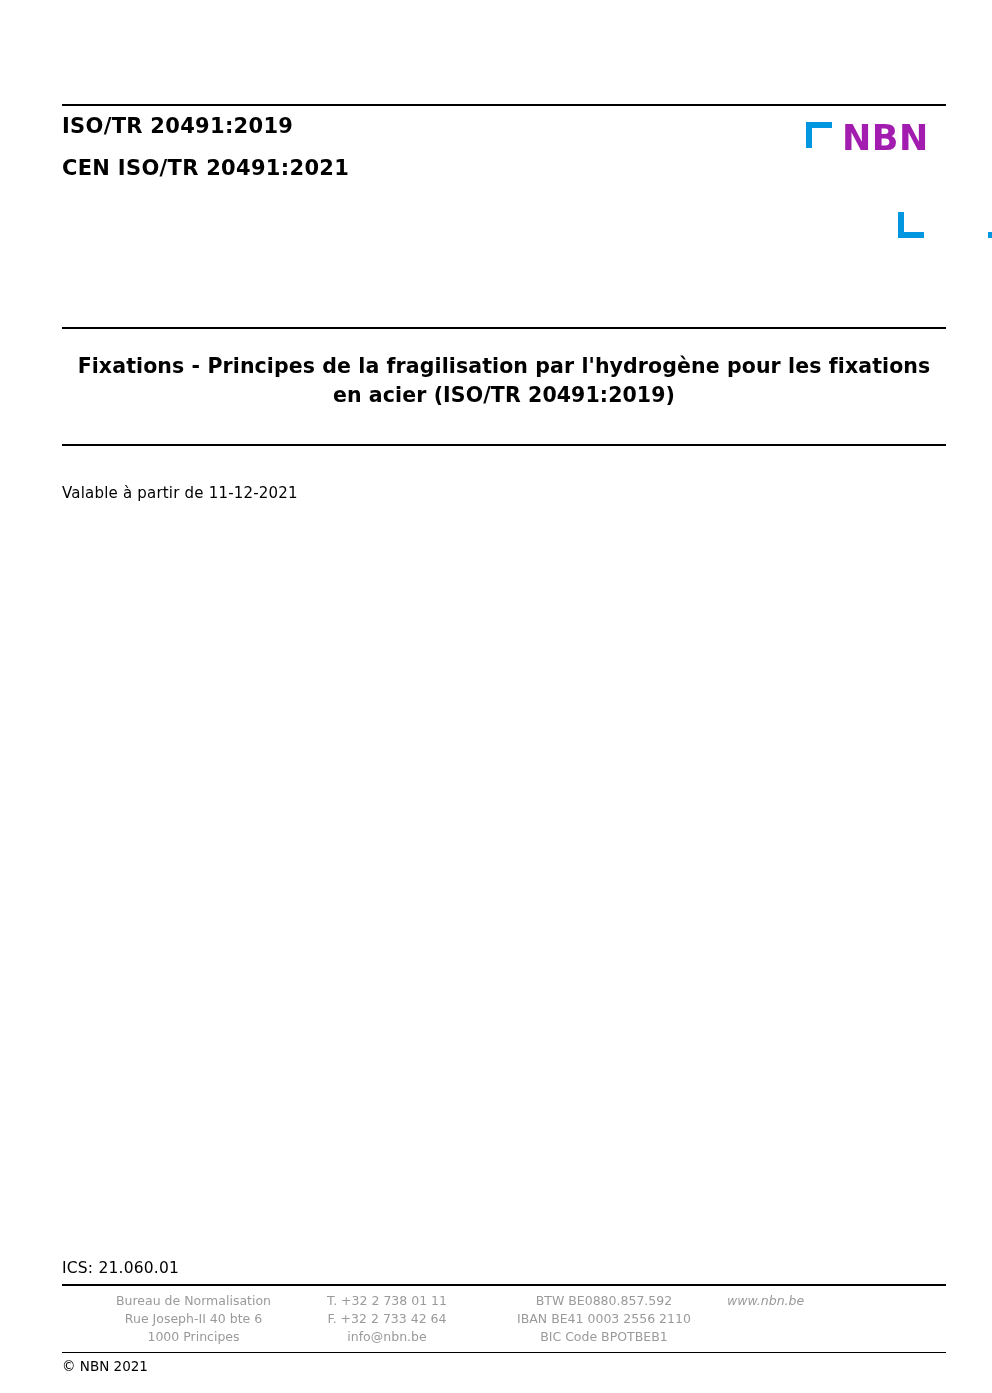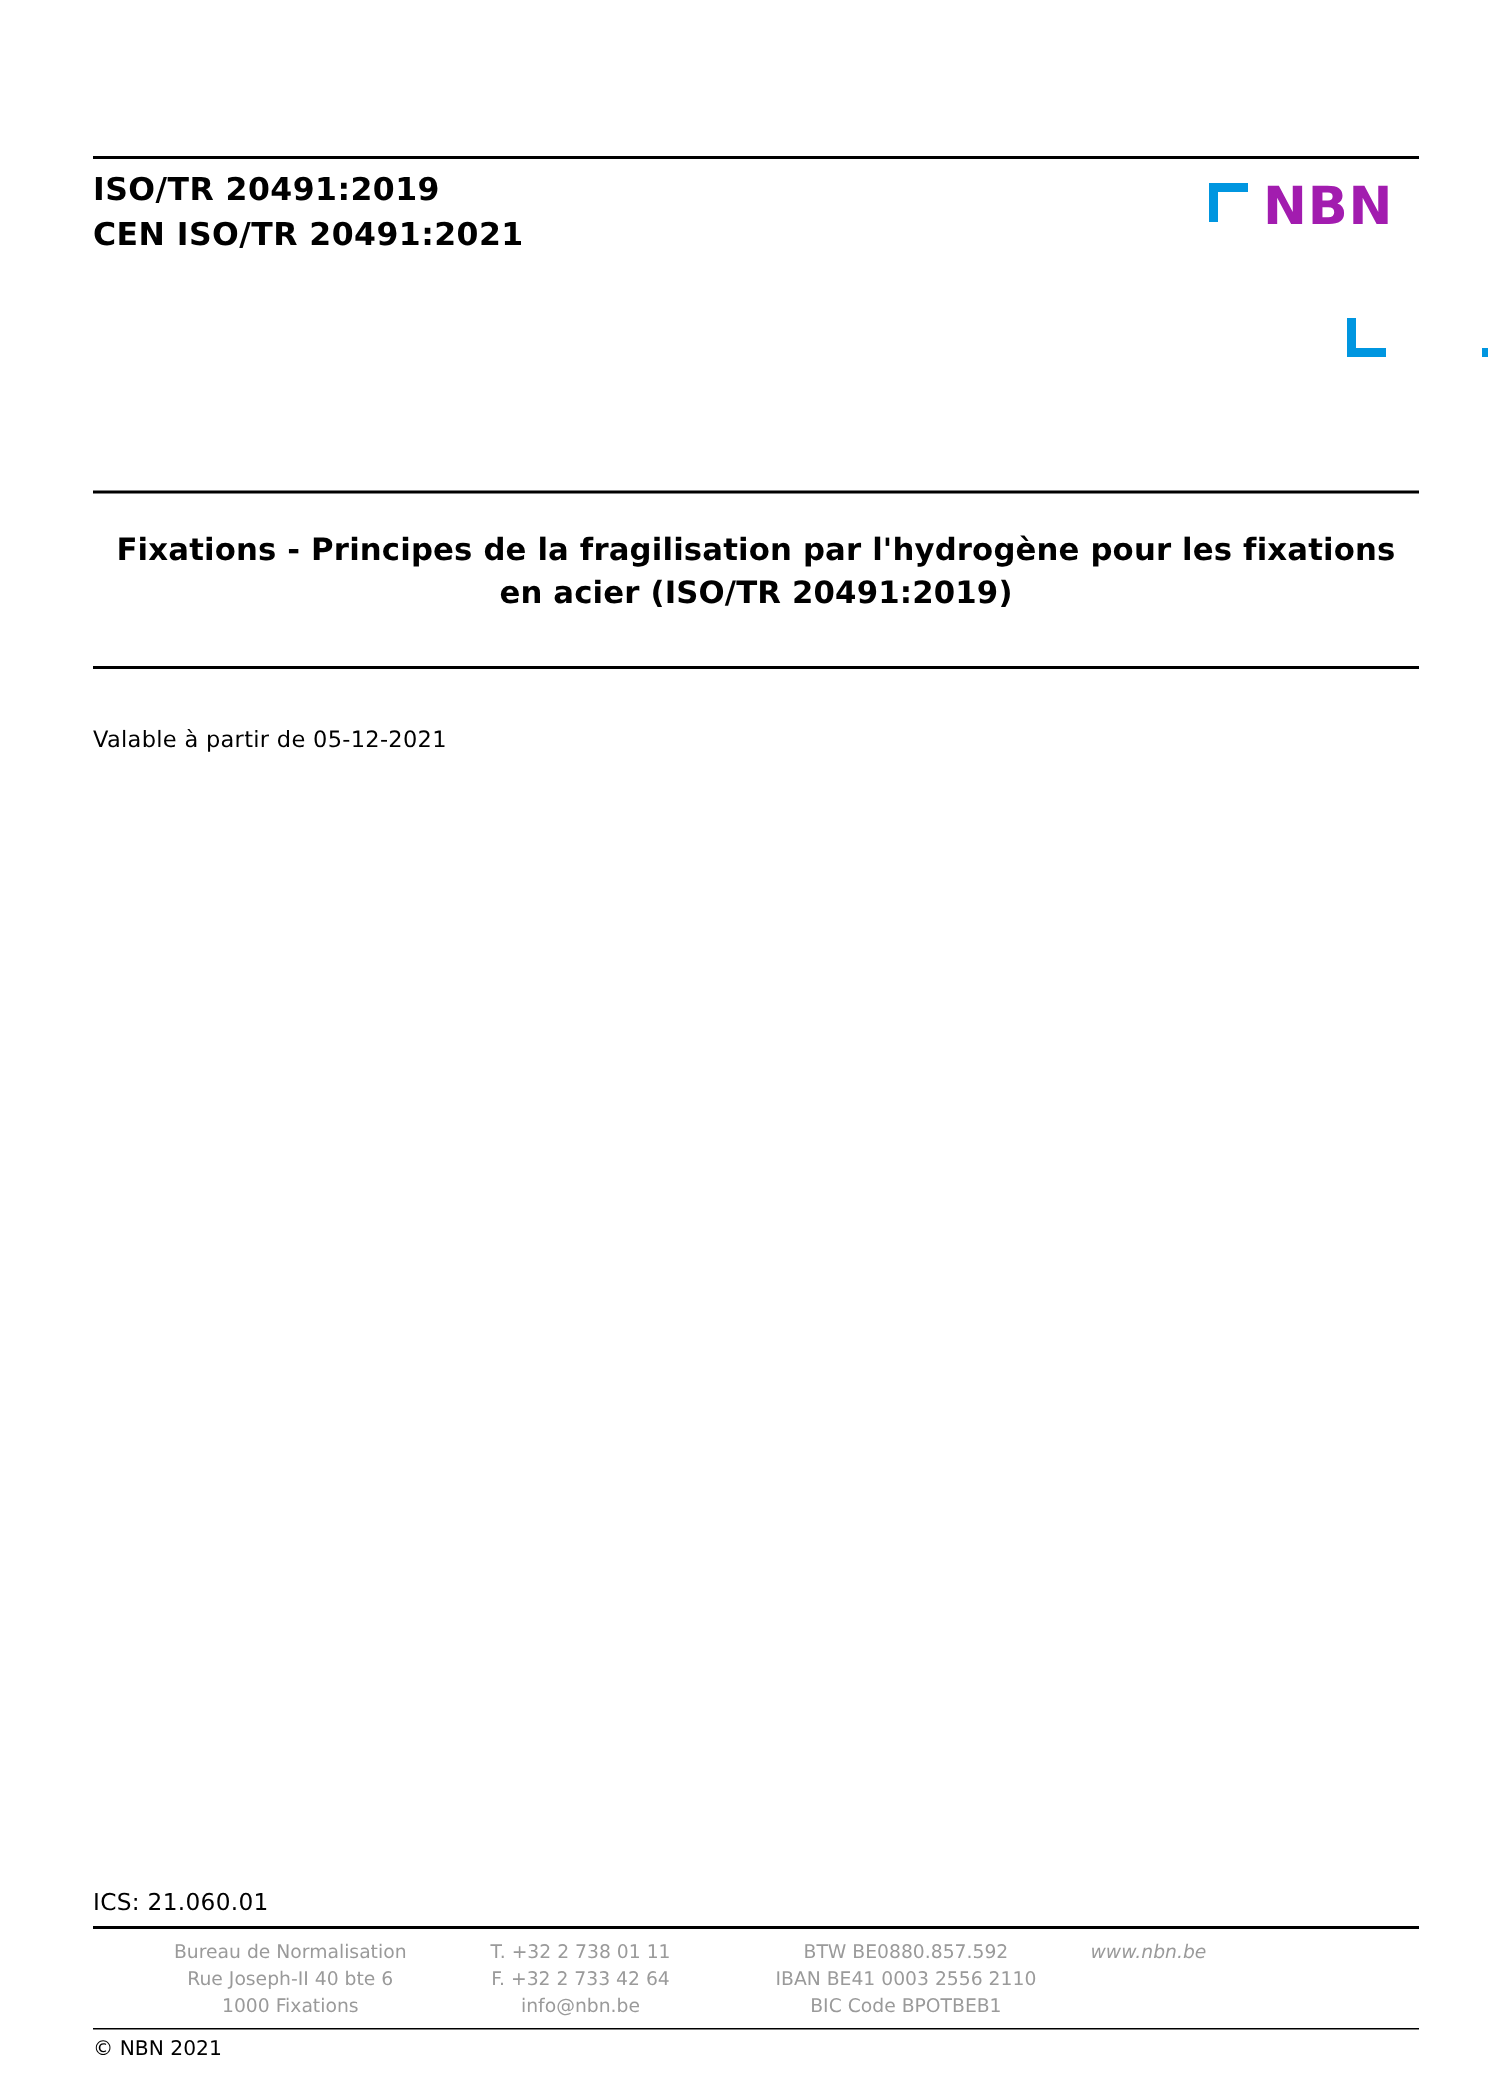--- a/index.html
+++ b/index.html
@@ -57,21 +57,21 @@
     color: #000;
   }
   #std-ref-1 {
     position: absolute;
     left: 0;
     top: 10px;
   }
   #std-ref-2 {
     position: absolute;
     left: 0;
-    top: 40px;
+    top: 52px;
   }
 
   
   #logo {
     position: absolute;
     left: 730px;
     top: 4px;
     width: 200px;
     height: 150px;
   }
@@ -189,31 +189,31 @@
   </div>
 
   <div class="rule" id="rule-header-bottom" style="top:327px;"></div>
 
   <div class="col" id="title-block">
     <h1 id="doc-title">Fixations - Principes de la fragilisation par l'hydrogène pour les fixations en acier (ISO/TR 20491:2019)</h1>
   </div>
 
   <div class="rule" id="rule-title-bottom" style="top:444px;"></div>
 
-  <div class="col" id="validity">Valable à partir de 05-12-2021</div>
+  <div class="col" id="validity">Valable à partir de 11-12-2021</div>
 
   <div class="col" id="ics">ICS: 21.060.01</div>
 
   <div class="rule" id="rule-footer-top" style="top:1284px;"></div>
 
   <div id="footer">
     <div class="fcol" id="f-col-1">
       <div class="fline">Bureau de Normalisation</div>
       <div class="fline">Rue Joseph-II 40 bte 6</div>
-      <div class="fline">1000 Fixations</div>
+      <div class="fline">1000 Principes</div>
     </div>
     <div class="fcol" id="f-col-2">
       <div class="fline">T. +32 2 738 01 11</div>
       <div class="fline">F. +32 2 733 42 64</div>
       <div class="fline">info@nbn.be</div>
     </div>
     <div class="fcol" id="f-col-3">
       <div class="fline">BTW BE0880.857.592</div>
       <div class="fline">IBAN BE41 0003 2556 2110</div>
       <div class="fline">BIC Code BPOTBEB1</div>

